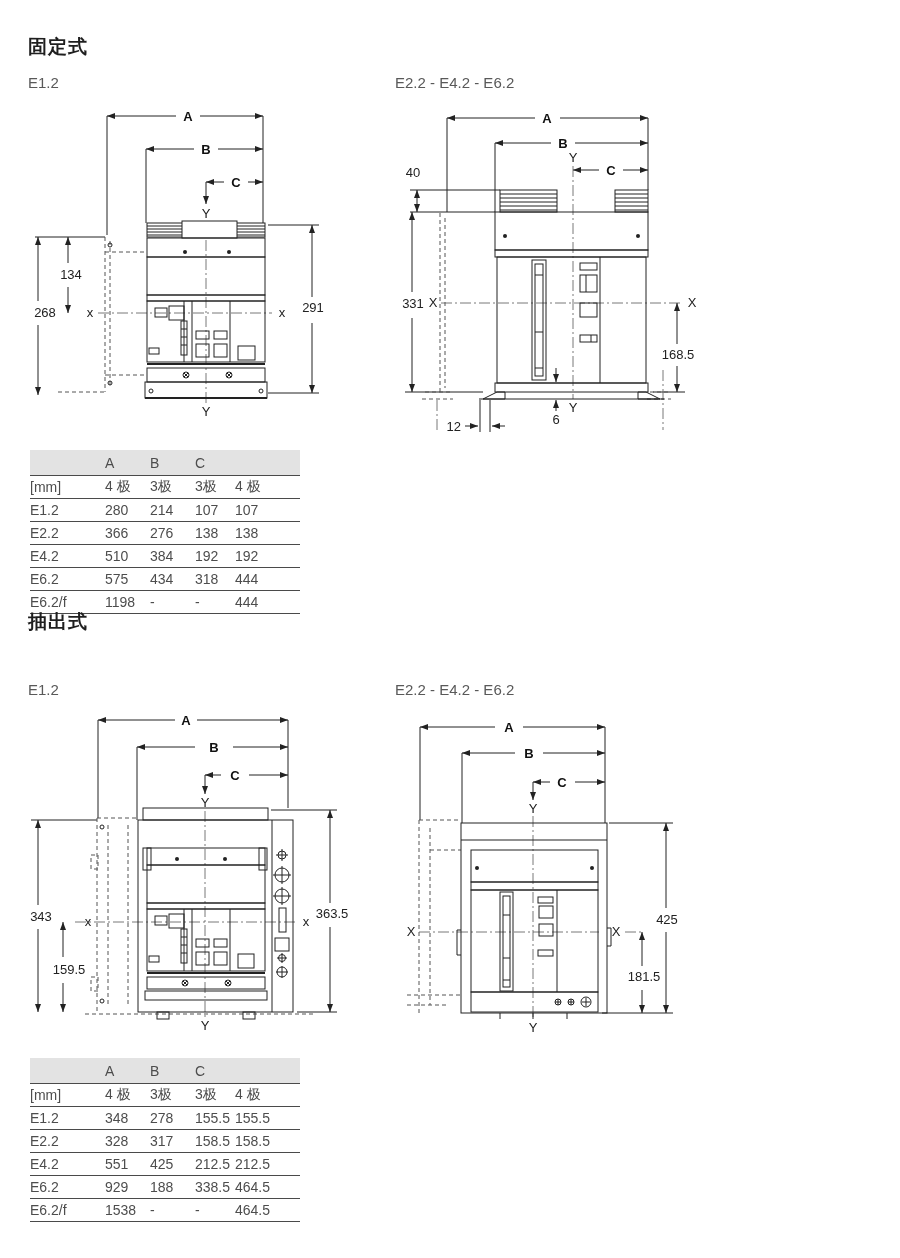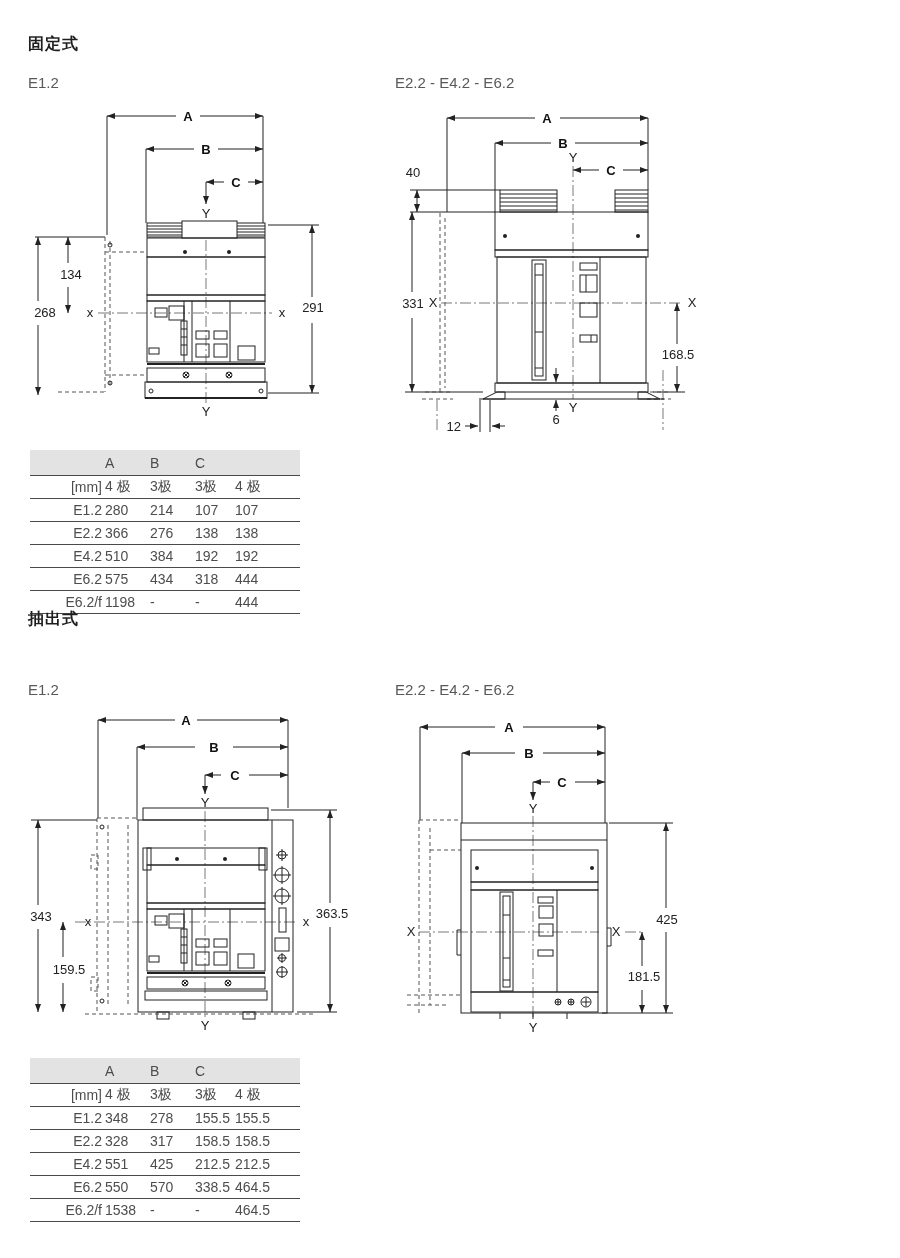--- a/index.html
+++ b/index.html
@@ -1,36 +1,36 @@
 <!DOCTYPE html>
 <html><head>
 <meta charset="utf-8">
 <style>
   html,body{margin:0;padding:0;background:#fff;}
   #page{position:relative;width:900px;height:1258px;background:#fff;overflow:hidden;
         font-family:"Liberation Sans",sans-serif;}
-  .sec-title{position:absolute;font-weight:700;font-size:16px;color:#1f1f1f;letter-spacing:1px;}
+  .sec-title{position:absolute;font-weight:700;font-size:19px;color:#1f1f1f;letter-spacing:1px;}
   .var-label{position:absolute;font-size:15px;color:#595959;}
   svg.drw{position:absolute;overflow:visible;}
   
   .ln{stroke:#222;stroke-width:1;fill:none;}
   .ln2{stroke:#222;stroke-width:1.8;fill:none;}
   .dim{stroke:#222;stroke-width:1;fill:none;}
   .dsh{stroke:#555;stroke-width:1;fill:none;stroke-dasharray:4 3;}
   .cl{stroke:#555;stroke-width:0.8;fill:none;stroke-dasharray:11 3 2 3;}
   .wht{fill:#fff;stroke:#222;stroke-width:1;}
   .scr{fill:#222;stroke:none;}
   text.db{font:700 13px "Liberation Sans",sans-serif;fill:#111;}
   text.dn{font:13px "Liberation Sans",sans-serif;fill:#222;}
   
   .dtable{position:absolute;width:270px;font-size:14px;color:#4d4d4d;}
   .trow{display:grid;grid-template-columns:72px 45px 45px 40px 68px;align-items:center;
         height:22px;border-bottom:1px solid #4a4a4a;}
   .thead1{height:25px;background:#e3e3e3;border-bottom:1px solid #4a4a4a;}
-  .c0{text-align:right;}
+  .c0{text-align:left;}
   .cell{padding-left:3px;}
 </style>
 </head>
 <body>
 
 <div id="page">
 
 <svg width="0" height="0" style="position:absolute">
   <defs>
     <marker id="mE" markerUnits="userSpaceOnUse" markerWidth="9" markerHeight="8" refX="8" refY="3.5" orient="auto">
@@ -455,22 +455,22 @@
   </div>
   <div class="trow">
     <span class="c0">E4.2</span>
     <span class="cell">551</span>
     <span class="cell">425</span>
     <span class="cell">212.5</span>
     <span class="cell">212.5</span>
   </div>
   <div class="trow">
     <span class="c0">E6.2</span>
-    <span class="cell">550</span>
-    <span class="cell">570</span>
+    <span class="cell">929</span>
+    <span class="cell">188</span>
     <span class="cell">338.5</span>
     <span class="cell">464.5</span>
   </div>
   <div class="trow">
     <span class="c0">E6.2/f</span>
     <span class="cell">1538</span>
     <span class="cell">-</span>
     <span class="cell">-</span>
     <span class="cell">464.5</span>
   </div>

